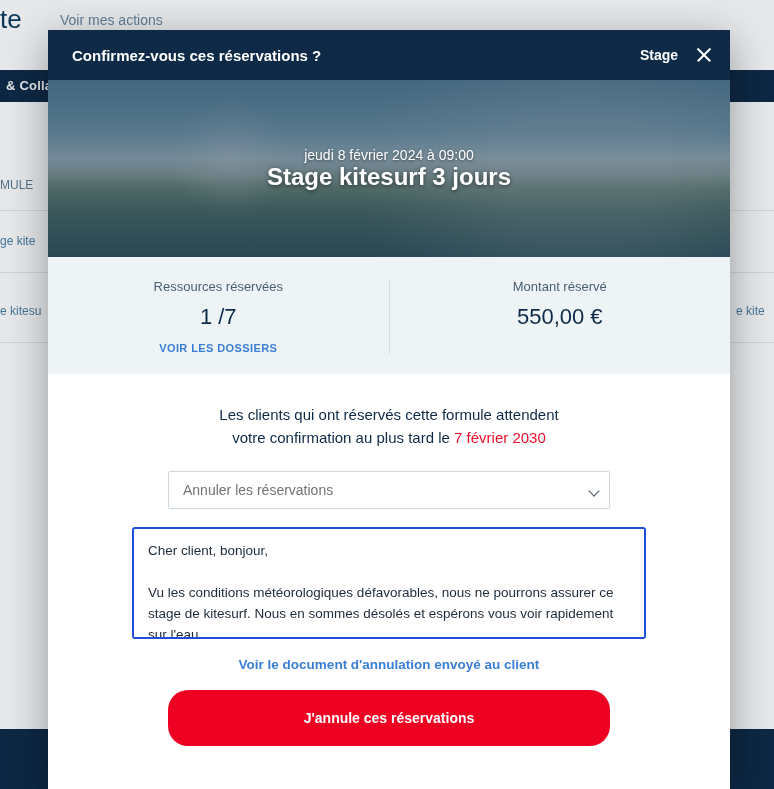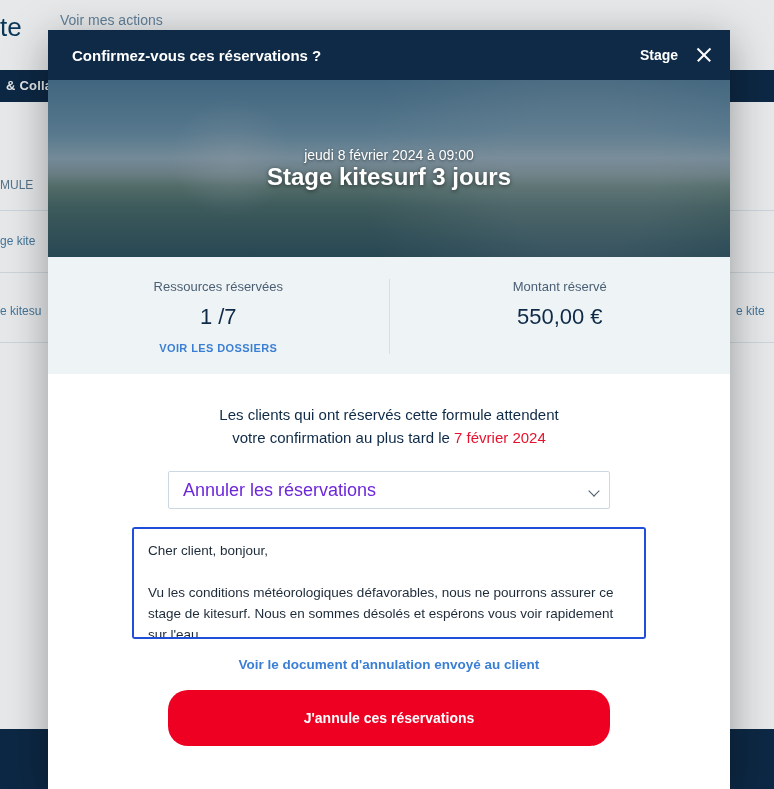--- a/index.html
+++ b/index.html
@@ -22,21 +22,21 @@
   }
 
   .bg-topbar {
     position: absolute;
     left: 0; top: 0;
     width: 774px; height: 44px;
     background: #ffffff;
   }
   .bg-title {
     position: absolute;
-    left: 0; top: 12px;
+    left: 0; top: 4px;
     font-size: 26px;
     color: #0b3a5d;
     font-weight: 400;
   }
   .bg-link-actions {
     position: absolute;
     left: 60px; top: 12px;
     font-size: 14px;
     color: #6b8ba4;
     text-align: right;
@@ -248,23 +248,23 @@
   .notice .deadline { color: #e8112d; }
 
   .select-wrap {
     position: relative;
     margin: 0 auto 18px;
     width: 442px;
   }
   select.action-select {
     width: 100%;
     height: 38px;
-    font-size: 18px;
+    font-size: 14px;
     font-family: "Liberation Sans", sans-serif;
-    color: #6d28d9;
+    color: #737373;
     padding: 0 30px 0 14px;
     border: 1px solid #cdd7df;
     border-radius: 2px;
     background: #ffffff;
     appearance: none;
     -webkit-appearance: none;
   }
   .select-chevron {
     position: absolute;
     right: 12px; top: 16px;
@@ -377,21 +377,21 @@
         <div class="stat-label">Montant réservé</div>
         <div class="stat-value">550,00 €</div>
       </div>
     </div>
 
     <div class="modal-body">
 
       <div class="notice">
         <span>Les clients qui ont réservés cette formule attendent</span><br>
         <span>votre confirmation au plus tard le</span>
-        <span class="deadline">7 février 2024</span>
+        <span class="deadline">7 février 2030</span>
       </div>
 
       <div class="select-wrap">
         <select class="action-select">
           <option selected="">Annuler les réservations</option>
           <option>Confirmer les réservations</option>
         </select>
         <span class="select-chevron"></span>
       </div>
 

